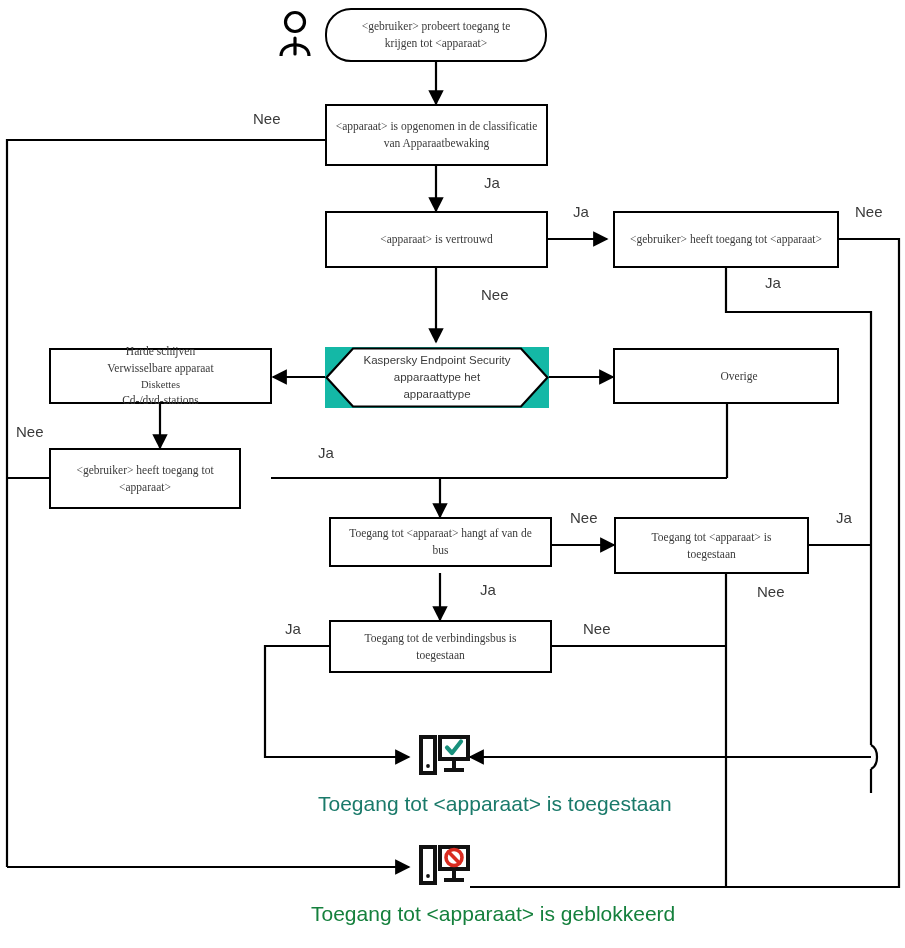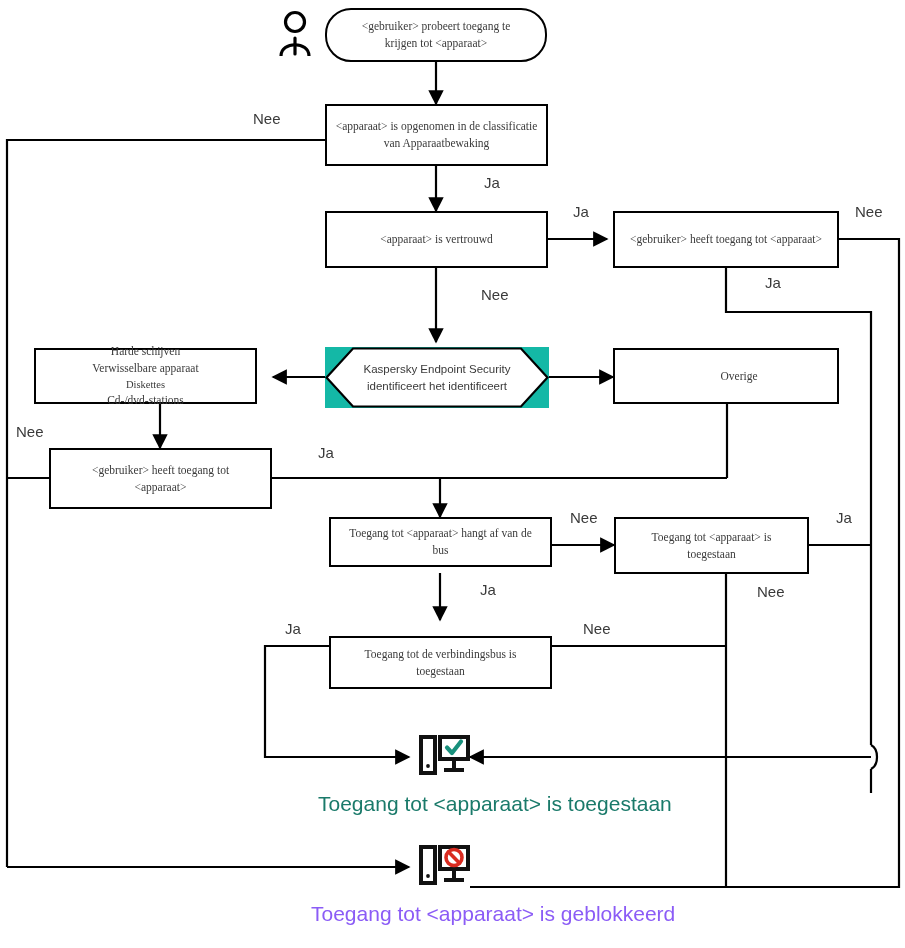--- a/index.html
+++ b/index.html
@@ -87,21 +87,21 @@
   }
   .endpoint-icon {
     position: absolute;
   }
   .caption {
     position: absolute;
     font-size: 21px;
     white-space: nowrap;
   }
   .caption.allow { color: #1a7a6a; }
-  .caption.block { color: #8b5cf6; }
+  .caption.block { color: #15803d; }
 </style>
 </head>
 <body>
 
 <div id="stage">
 
   <svg id="wires" viewBox="0 0 905 948" width="905" height="948">
     <defs>
       <marker id="arrow" viewBox="0 0 10 10" refX="9" refY="5" markerWidth="7" markerHeight="7" orient="auto-start-reverse">
         <path d="M 0 0 L 10 5 L 0 10 z" fill="#000"></path>
@@ -190,61 +190,61 @@
       <span>&lt;gebruiker&gt; heeft toegang tot &lt;apparaat&gt;</span>
     </span>
   </div>
 
   <div class="hexnode" style="left:325px; top:347px; width:224px; height:61px;">
     <svg class="hexsvg" width="224" height="61" viewBox="0 0 224 61">
       <polygon points="28,1.5 196,1.5 222.5,30.5 196,59.5 28,59.5 1.5,30.5" fill="#ffffff" stroke="#000000" stroke-width="2.2"></polygon>
     </svg>
     <span class="hexlabel node-lines">
       <span>Kaspersky Endpoint Security</span>
-      <span>identificeert het identificeert</span>
-    </span>
-  </div>
-
-  <div class="node" style="left:34px; top:348px; width:223px; height:56px;">
+      <span>apparaattype het apparaattype</span>
+    </span>
+  </div>
+
+  <div class="node" style="left:49px; top:348px; width:223px; height:56px;">
     <span class="node-lines">
       <span>Harde schijven</span>
       <span>Verwisselbare apparaat</span>
       <span class="small">Diskettes</span>
       <span>Cd-/dvd-stations</span>
     </span>
   </div>
 
   <div class="node" style="left:613px; top:348px; width:226px; height:56px;padding-left:34px;">
     <span class="node-lines">
       <span>Overige</span>
     </span>
   </div>
 
-  <div class="node" style="left:49px; top:448px; width:223px; height:61px;">
+  <div class="node" style="left:49px; top:448px; width:192px; height:61px;">
     <span class="node-lines">
       <span>&lt;gebruiker&gt; heeft toegang tot</span>
       <span>&lt;apparaat&gt;</span>
     </span>
   </div>
 
   <div class="node" style="left:329px; top:517px; width:223px; height:50px;">
     <span class="node-lines">
       <span>Toegang tot &lt;apparaat&gt; hangt af van de</span>
       <span>bus</span>
     </span>
   </div>
 
   <div class="node" style="left:614px; top:517px; width:195px; height:57px;">
     <span class="node-lines">
       <span>Toegang tot &lt;apparaat&gt; is</span>
       <span>toegestaan</span>
     </span>
   </div>
 
-  <div class="node" style="left:329px; top:620px; width:223px; height:53px;margin-top:16px;">
+  <div class="node" style="left:329px; top:620px; width:223px; height:53px;">
     <span class="node-lines">
       <span>Toegang tot de verbindingsbus is</span>
       <span>toegestaan</span>
     </span>
   </div>
 
   <div class="edge-label" style="left:253px; top:110px;">Nee</div>
 
   <div class="edge-label" style="left:484px; top:174px;">Ja</div>
 

